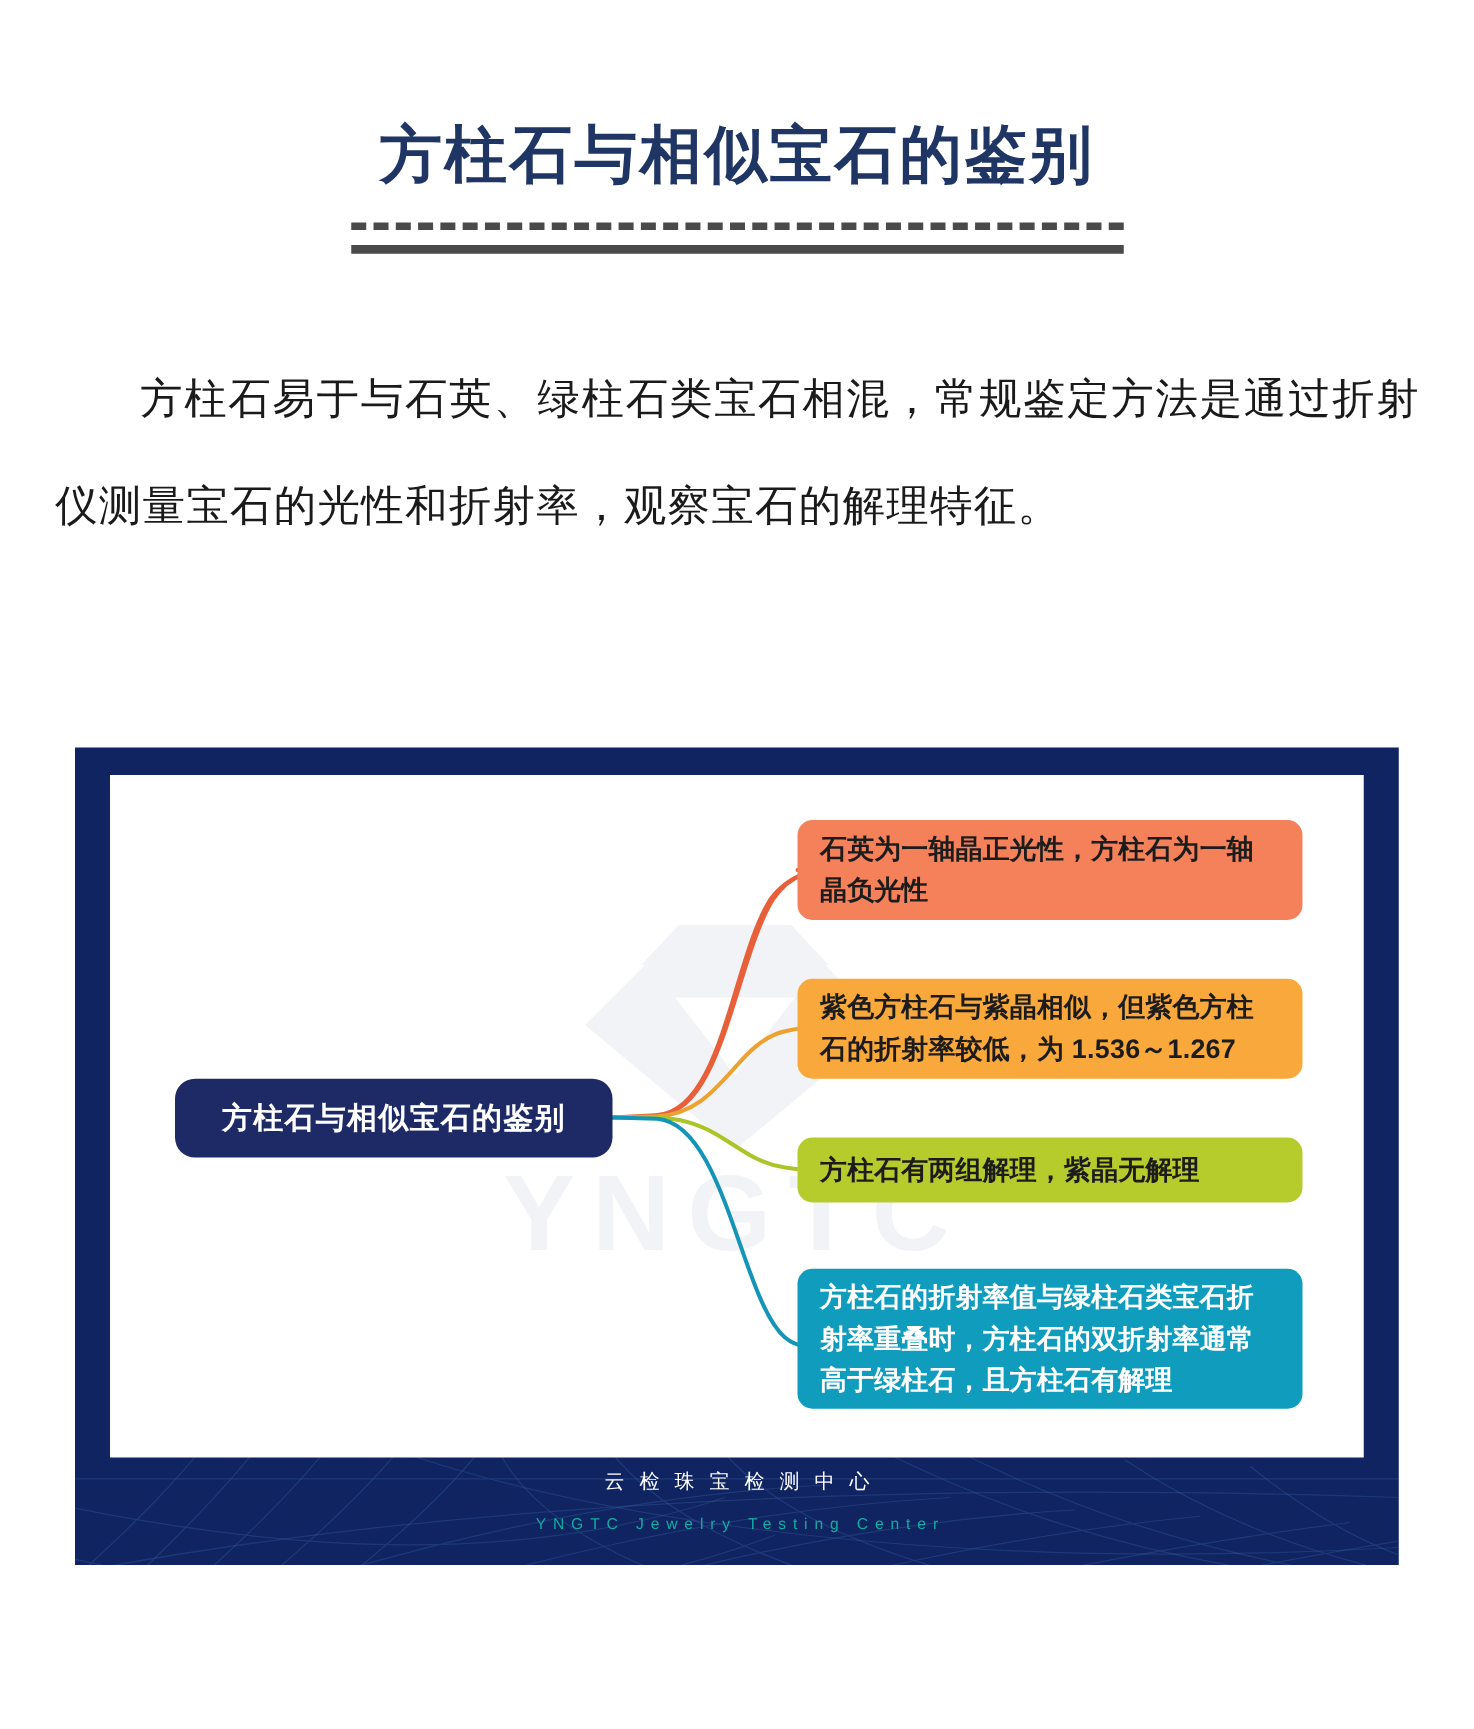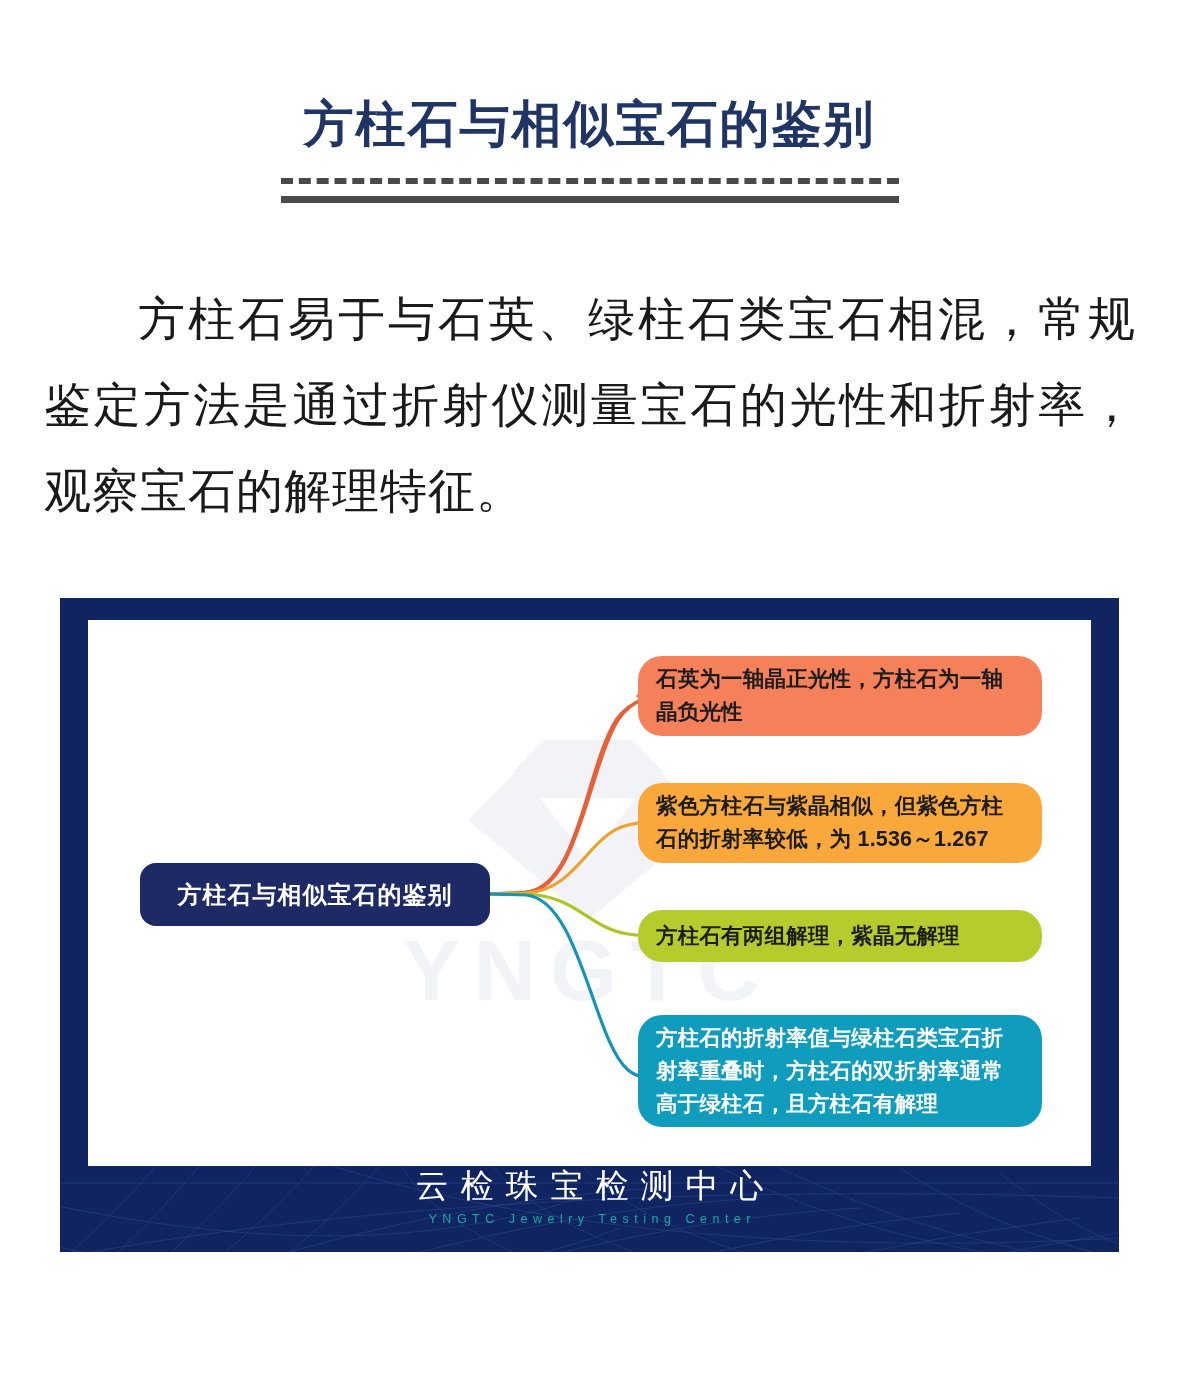--- a/index.html
+++ b/index.html
@@ -54,21 +54,21 @@
     height: 7px;
     background: #4a4a4a;
   }
 
   
   #body-paragraph {
     position: absolute;
     left: 44px;
     top: 276px;
     width: 1092px;
-    font-size: 47px;
+    font-size: 34px;
     line-height: 86px;
     color: #1a1a1a;
     text-indent: 2em;
     text-align: justify;
     text-align-last: left;
     letter-spacing: 1px;
     margin: 0;
   }
 
   
@@ -119,21 +119,21 @@
     height: 100%;
     pointer-events: none;
   }
 
   
   .mind-node {
     position: absolute;
     box-sizing: border-box;
     display: flex;
     align-items: center;
-    border-radius: 24px;
+    border-radius: 12px;
   }
   .mind-node .node-text {
     font-size: 21.5px;
     font-weight: bold;
     line-height: 33px;
     letter-spacing: 0.2px;
   }
 
   #root-node {
     left: 52px;
@@ -193,21 +193,21 @@
 
   
   #footer-brand {
     position: absolute;
     left: 0;
     right: 0;
     top: 572px;
     text-align: center;
   }
   #brand-cn {
-    font-size: 33px;
+    font-size: 16px;
     color: #ffffff;
     letter-spacing: 12px;
     text-indent: 12px;
     font-weight: normal;
     line-height: 32px;
   }
   #brand-en {
     margin-top: 9px;
     font-size: 12.5px;
     color: #14b8a6;

